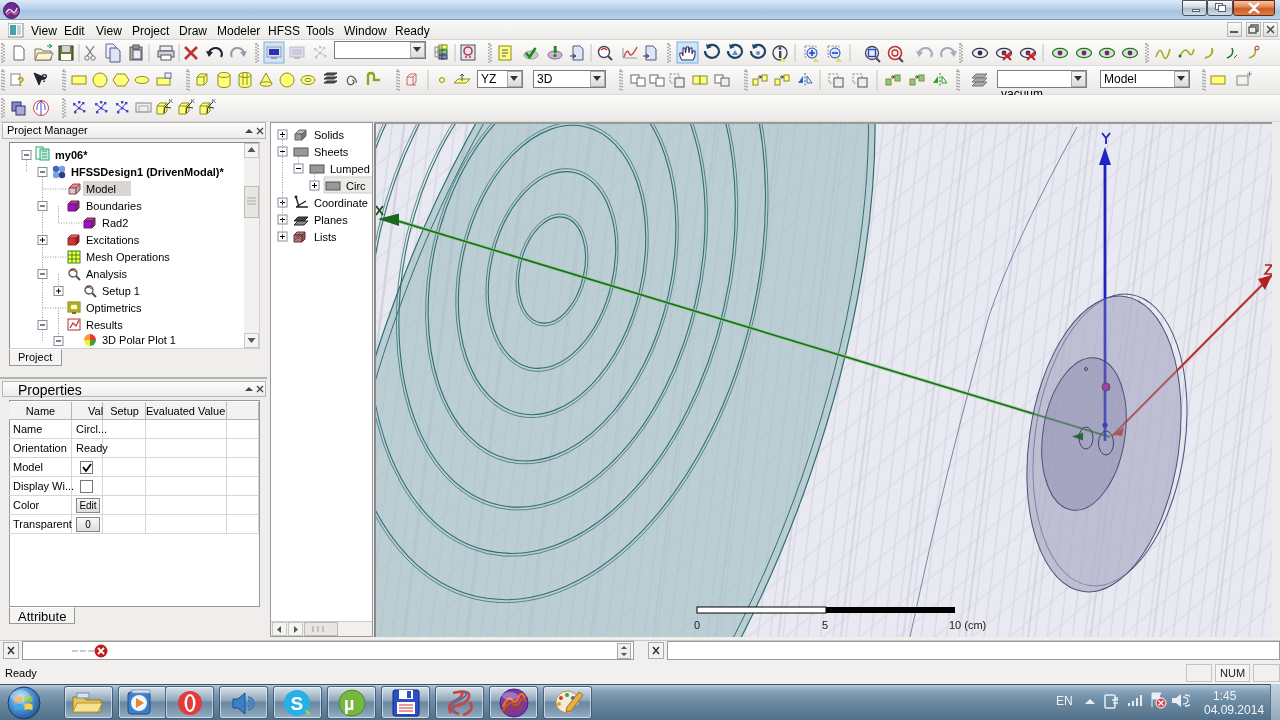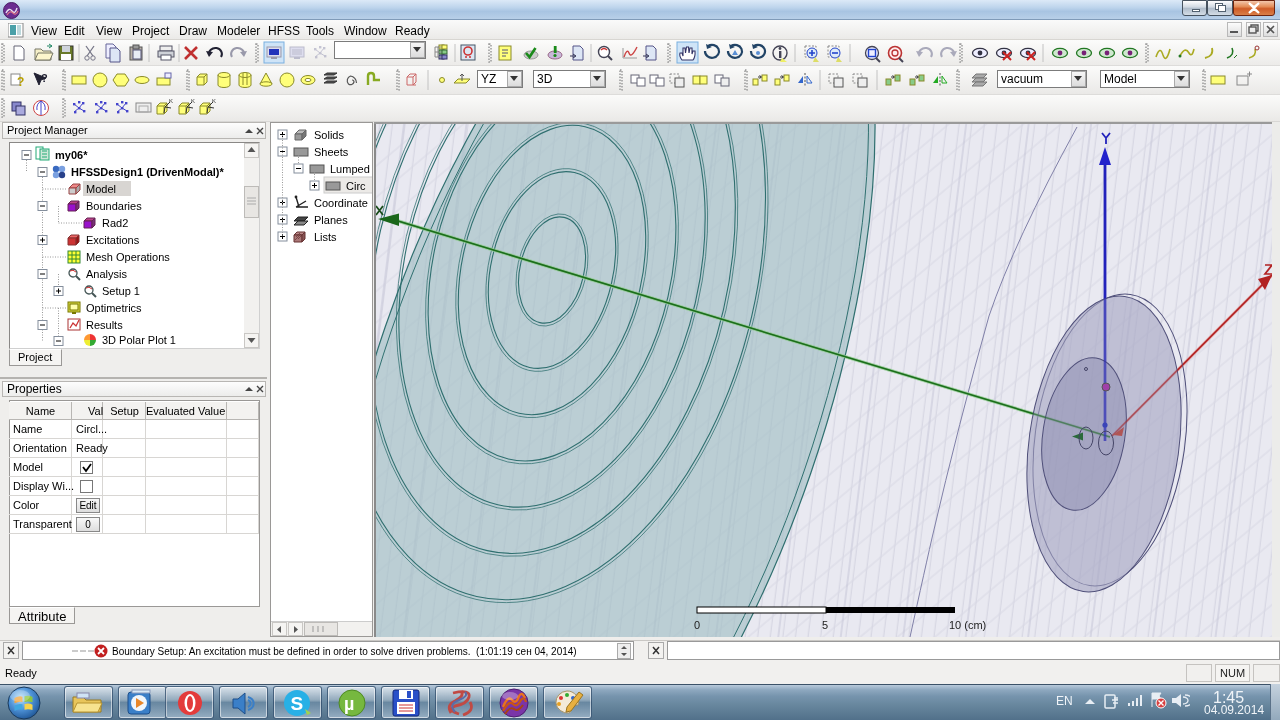--- a/index.html
+++ b/index.html
@@ -291,21 +291,21 @@
     <div class="abs" style="left:590px;top:71px;width:15px;height:16px;background:linear-gradient(#f6f6f6,#dcdcdc);border:1px solid #aaa"></div>
     <svg class="abs" style="left:593px;top:76px" width="10" height="8">
       <path d="M0,0 h8 l-4,5 z" fill="#333"></path>
     </svg>
     <div class="txt" style="left:537px;top:72px;font-size:12px;color:#000">3D</div>
 <div class="abs" style="left:997px;top:70px;width:90px;height:18px;background:#fff;border:1px solid #7b7b7b"></div>
     <div class="abs" style="left:1071px;top:71px;width:15px;height:16px;background:linear-gradient(#f6f6f6,#dcdcdc);border:1px solid #aaa"></div>
     <svg class="abs" style="left:1074px;top:76px" width="10" height="8">
       <path d="M0,0 h8 l-4,5 z" fill="#333"></path>
     </svg>
-    <div class="txt" style="left:1001px;top:72px;font-size:12px;color:#000">vacuum</div>
+    <div class="txt" style="left:1001px;top:87px;font-size:12px;color:#000">vacuum</div>
 <div class="abs" style="left:1100px;top:70px;width:90px;height:18px;background:#fff;border:1px solid #7b7b7b"></div>
     <div class="abs" style="left:1174px;top:71px;width:15px;height:16px;background:linear-gradient(#f6f6f6,#dcdcdc);border:1px solid #aaa"></div>
     <svg class="abs" style="left:1177px;top:76px" width="10" height="8">
       <path d="M0,0 h8 l-4,5 z" fill="#333"></path>
     </svg>
     <div class="txt" style="left:1104px;top:72px;font-size:12px;color:#000">Model</div>
 <div class="abs" style="left:0;top:95px;width:1280px;height:27px;background:linear-gradient(#fbfbfa,#eae9e7);border-bottom:1px solid #d8d7d5"></div>
 <svg class="abs" style="left:0px;top:95px" width="1280" height="27">
       <rect x="2" y="4" width="2" height="18" fill="none" stroke="#9a9a9a" stroke-width="1.5" stroke-dasharray="1.5,1.5"></rect>
       <rect x="12" y="7" width="9" height="9" fill="#88c" stroke="#336"></rect>
@@ -467,21 +467,21 @@
         <path d="M12,6 a6,6 0 0 1 -6,6 l0,-6 z" fill="#3a3"></path>
         <path d="M6,12 a6,6 0 0 1 -6,-6 l6,0 z" fill="#ee3"></path>
         <path d="M0,6 a6,6 0 0 1 6,-6 l0,6 z" fill="#f93"></path>
       </g>
       <text x="93" y="202" font-size="11" fill="#000">3D Polar Plot 1</text>
     </svg>
 <div class="abs" style="left:9px;top:349px;width:53px;height:17px;background:#f5f4f2;border:1px solid #9a9896;border-top-color:#fff"></div>
 <div class="txt" style="left:18px;top:351px;font-size:11px;color:#000">Project</div>
 <div class="abs" style="left:0;top:377px;width:267px;height:2px;background:#b5b3b0"></div>
 <div class="abs" style="left:2px;top:381px;width:264px;height:16px;background:linear-gradient(#fdfdfd,#ececeb);border:1px solid #b8b6b3"></div>
-<div class="txt" style="left:7px;top:382px;font-size:12px;color:#000">Properties</div>
+<div class="txt" style="left:18px;top:382px;font-size:14px;color:#000">Properties</div>
 <svg class="abs" style="left:242px;top:385px" width="24" height="9">
       <path d="M3,6 l4,-4 l4,4 z" fill="#444"></path>
       <path d="M15,1 l6,6 M21,1 l-6,6" stroke="#444" stroke-width="1.4"></path>
     </svg>
 <div class="abs" style="left:9px;top:400px;width:251px;height:207px;background:#fff;border:1px solid #9a9896"></div>
 <div class="abs" style="left:9px;top:402px;width:250px;height:18px;background:#f3f2f0"></div>
 <div class="abs" style="left:9px;top:402px;width:63px;height:18px;border-right:1px solid #b8b6b3;border-bottom:1px solid #b8b6b3;background:#f3f2f0"></div>
 <div class="txt" style="left:9px;top:405px;width:63px;text-align:center;font-size:11px;color:#000">Name</div>
 <div class="abs" style="left:72px;top:402px;width:31px;height:18px;border-right:1px solid #b8b6b3;border-bottom:1px solid #b8b6b3;background:#f3f2f0"></div>
 <div class="txt" style="left:88px;top:405px;width:31px;font-size:11px;color:#000">Value</div>
@@ -685,21 +685,20 @@
       <path d="M5,5 l6,7 M11,5 l-6,7" stroke="#333" stroke-width="1.5"></path>
     </svg>
 <div class="abs" style="left:22px;top:641px;width:612px;height:19px;background:#fff;border:1px solid #999"></div>
 <svg class="abs" style="left:70px;top:646px" width="28" height="10">
       <path d="M2,5 h6 M10,5 h6 M18,5 h6" stroke="#bbb" stroke-width="1.5"></path>
     </svg>
 <svg class="abs" style="left:94px;top:644px" width="14" height="14">
       <circle cx="7" cy="7" r="6.5" fill="#c22020"></circle>
       <path d="M4,4 l6,6 M10,4 l-6,6" stroke="#fff" stroke-width="1.8"></path>
     </svg>
-<div class="txt" style="left:112px;top:646px;font-size:10px;color:#000">Boundary Setup: An excitation must be defined in order to solve driven problems.&nbsp; (1:01:19 сен 04, 2014)</div>
 <div class="abs" style="left:617px;top:643px;width:14px;height:16px;background:#eee;border:1px solid #aaa"></div>
 <svg class="abs" style="left:617px;top:643px" width="14" height="16">
       <path d="M7,3 l-3,3 h6 z M7,13 l-3,-3 h6 z" fill="#555"></path>
     </svg>
 <div class="abs" style="left:648px;top:642px;width:16px;height:17px;background:#f3f2f0;border:1px solid #aaa"></div>
 <svg class="abs" style="left:648px;top:642px" width="16" height="17">
       <path d="M5,5 l6,7 M11,5 l-6,7" stroke="#333" stroke-width="1.5"></path>
     </svg>
 <div class="abs" style="left:667px;top:641px;width:613px;height:19px;background:#fff;border:1px solid #999"></div>
 <div class="abs" style="left:0;top:662px;width:1280px;height:22px;background:#f1f0ee"></div>
@@ -805,15 +804,15 @@
     </svg>
 <svg class="abs" style="left:1148px;top:691px" width="20" height="18">
       <path d="M4,2 v14 M4,2 h9 l-2,3 l2,3 h-9" fill="#e8eef4" stroke="#e8eef4"></path>
       <circle cx="13" cy="12" r="5" fill="#d84040" stroke="#fff"></circle>
       <path d="M10.5,9.5 l5,5 M15.5,9.5 l-5,5" stroke="#fff" stroke-width="1.4"></path>
     </svg>
 <svg class="abs" style="left:1170px;top:692px" width="20" height="16">
       <path d="M2,6 h4 l5,-4 v13 l-5,-4 h-4 z" fill="#e8eef4"></path>
       <path d="M13,5 a5,3.5 0 0 1 0,7 M15,3 a7,5 0 0 1 0,11" stroke="#e8eef4" stroke-width="1.3" fill="none"></path>
     </svg>
-<div class="txt" style="left:1213px;top:689px;font-size:16px;color:#f0f4f8">1:45</div>
+<div class="txt" style="left:1213px;top:689px;font-size:12px;color:#f0f4f8">1:45</div>
 <div class="txt" style="left:1204px;top:703px;font-size:12px;color:#f0f4f8">04.09.2014</div>
 <div class="abs" style="left:1270px;top:684px;width:10px;height:36px;background:linear-gradient(180deg,#c5d2de,#93a9bc);border-left:1px solid #5a7188"></div>
 </div>
 </body></html>

